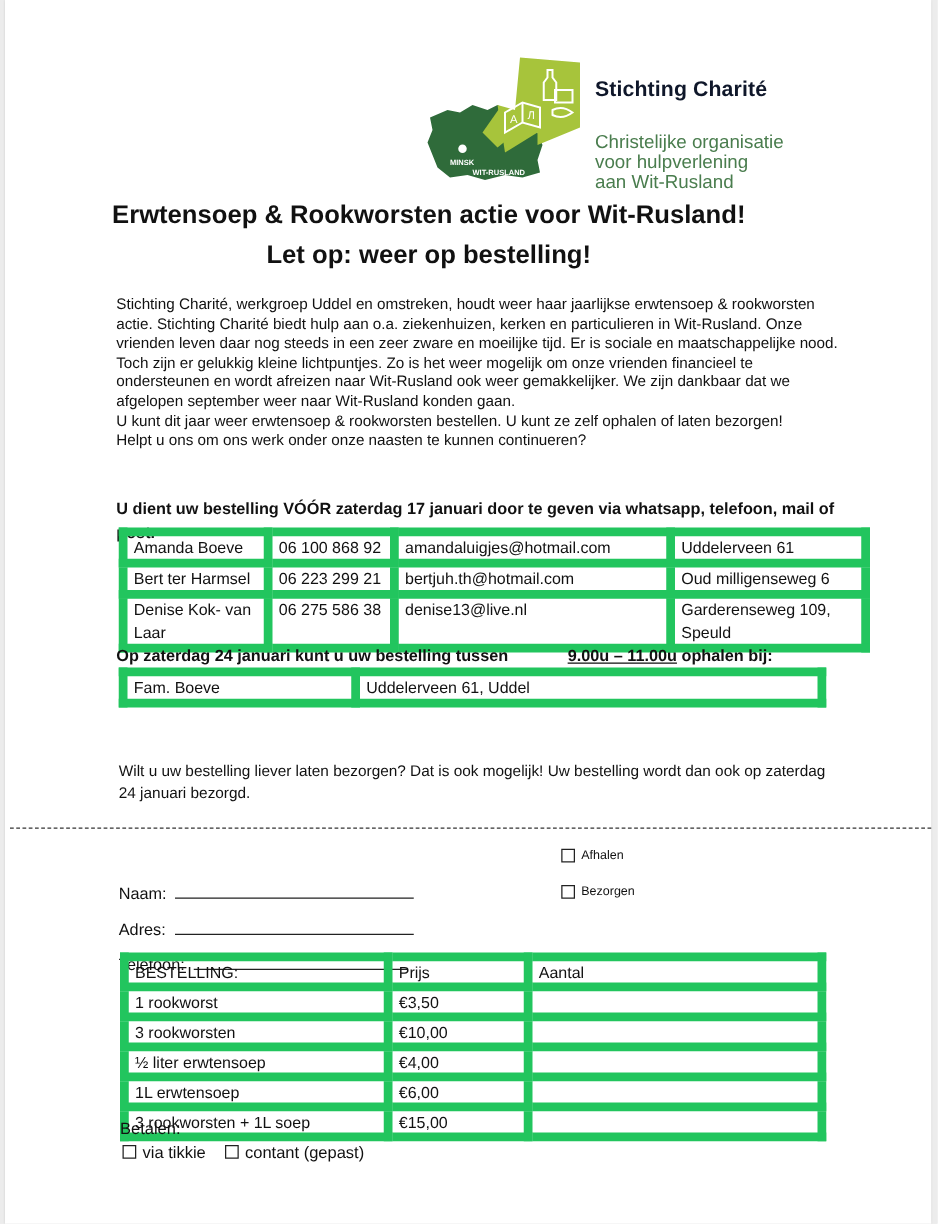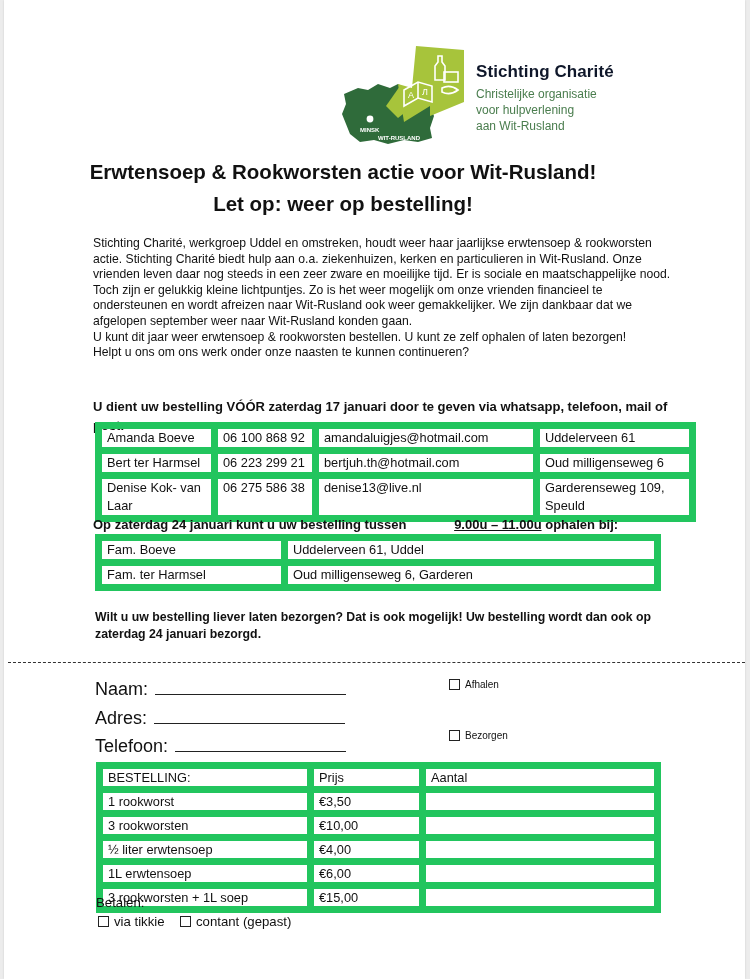--- a/index.html
+++ b/index.html
@@ -7,21 +7,21 @@
   body { font-family: "Liberation Sans", sans-serif; color: #111; }
   .page {
     position: absolute; left: 4px; top: 0; width: 741px; height: 979px;
     background: #fff;
     box-shadow: 0 0 2px rgba(0,0,0,0.12);
   }
   .logo { position: absolute; left: 334px; top: 44px; width: 310px; height: 106px; }
   .logo svg { position: absolute; left: 0; top: 0; }
   .logo-text { position: absolute; left: 138px; top: 18px; }
   .logo-title { font-weight: bold; font-size: 17px; color: #0f172a; letter-spacing: 0.1px; }
-  .logo-sub { font-size: 12px; color: #4a7d4e; line-height: 16px; margin-top: 4px; }
+  .logo-sub { font-size: 15px; color: #4a7d4e; line-height: 16px; margin-top: 24px; }
 
   .title { position: absolute; left: 0; width: 678px; text-align: center; font-weight: bold; font-size: 20.5px; color: #111; }
   .title1 { top: 160px; }
   .title2 { top: 192px; }
 
   .intro { position: absolute; left: 89px; top: 236px; width: 580px; font-size: 12.2px; line-height: 15.6px; }
   .intro p { margin: 0; }
   .sec1 { position: absolute; left: 89px; top: 397px; width: 600px; font-size: 13px; line-height: 19px; font-weight: bold; }
 
   table { border-collapse: collapse; position: absolute; font-size: 12.8px; }
@@ -29,37 +29,37 @@
   .contacts { left: 91px; top: 422px; width: 601px; }
   .contacts td:nth-child(1) { width: 116px; }
   .contacts td:nth-child(2) { width: 101px; }
   .contacts td:nth-child(3) { width: 221px; }
 
   .sec2 { position: absolute; left: 89px; top: 517px; font-size: 13px; font-weight: bold; }
   .sec2 .u { text-decoration: underline; margin-left: 44px; }
   .pickups { left: 91px; top: 534px; width: 566px; }
   .pickups td:nth-child(1) { width: 186px; }
 
-  .sec3 { position: absolute; left: 91px; top: 609px; width: 580px; font-size: 12.3px; line-height: 17px; font-weight: bold; }
+  .sec3 { position: absolute; left: 91px; top: 609px; width: 580px; font-size: 12.3px; line-height: 17px; font-weight: normal; }
 
   .cutline { position: absolute; left: 4px; top: 662px; width: 737px; border-top: 1.5px dashed #333; }
 
-  .field { position: absolute; font-size: 18px; }
+  .field { position: absolute; font-size: 13px; margin-top: 28px; }
   .field .line { display: inline-block; border-bottom: 1px solid #222; height: 12px; vertical-align: baseline; }
   .f-naam { left: 91px; top: 679px; }
   .f-naam .line { width: 191px; margin-left: 7px; border-bottom-width: 1.5px; }
   .f-adres { left: 91px; top: 708px; }
   .f-adres .line { width: 191px; margin-left: 7px; }
   .f-tel { left: 91px; top: 736px; }
   .f-tel .line { width: 171px; margin-left: 7px; }
 
   .check { position: absolute; font-size: 10px; display: flex; align-items: flex-end; }
   .box { display: inline-block; width: 11px; height: 11px; border: 1px solid #222; margin-right: 5px; }
   .c-afhalen { left: 445px; top: 679px; }
-  .c-bezorgen { left: 445px; top: 708px; margin-top: 22px; }
+  .c-bezorgen { left: 445px; top: 708px; }
 
   .order { left: 92px; top: 762px; width: 565px; }
   .order td { line-height: 17px; }
   .order td:nth-child(1) { width: 211px; }
   .order td:nth-child(2) { width: 112px; }
 
   .betalen { position: absolute; left: 92px; top: 895px; font-size: 13.2px; }
   .pay { position: absolute; top: 914px; font-size: 13.2px; display: flex; align-items: center; }
   .p-tikkie { left: 94px; }
   .p-contant { left: 176px; }
@@ -142,24 +142,20 @@
   </table>
 
   <div class="sec2"><span>Op zaterdag 24 januari kunt u uw bestelling tussen </span><span class="u">9.00u – 11.00u</span><span> ophalen bij:</span></div>
 
   <table class="pickups">
     <tbody id="pickups-body">
         <tr>
           <td>Fam. Boeve</td>
           <td>Uddelerveen 61, Uddel</td>
         </tr>
-        <tr>
-          <td>Fam. ter Harmsel</td>
-          <td>Oud milligenseweg 6, Garderen</td>
-        </tr>
       </tbody>
   </table>
 
   <div class="sec3">Wilt u uw bestelling liever laten bezorgen? Dat is ook mogelijk! Uw bestelling wordt dan ook op zaterdag 24 januari bezorgd.</div>
 
   <div class="cutline"></div>
 
   <div class="field f-naam">
     <span>Naam:</span><span class="line"></span>
   </div>

